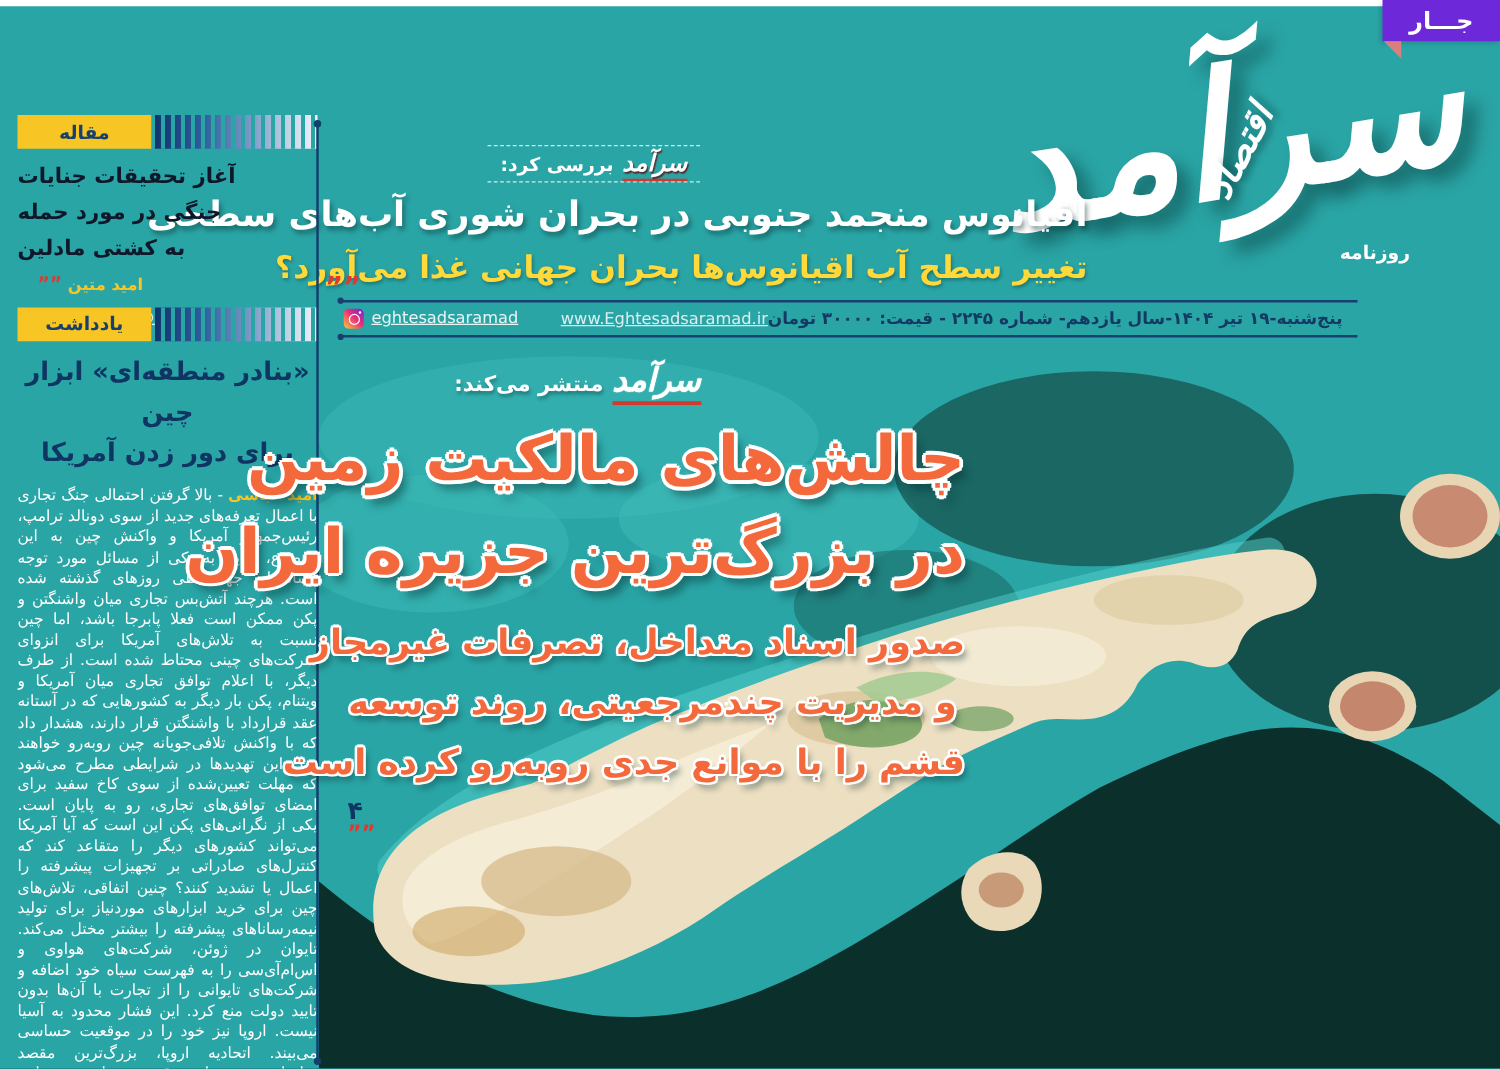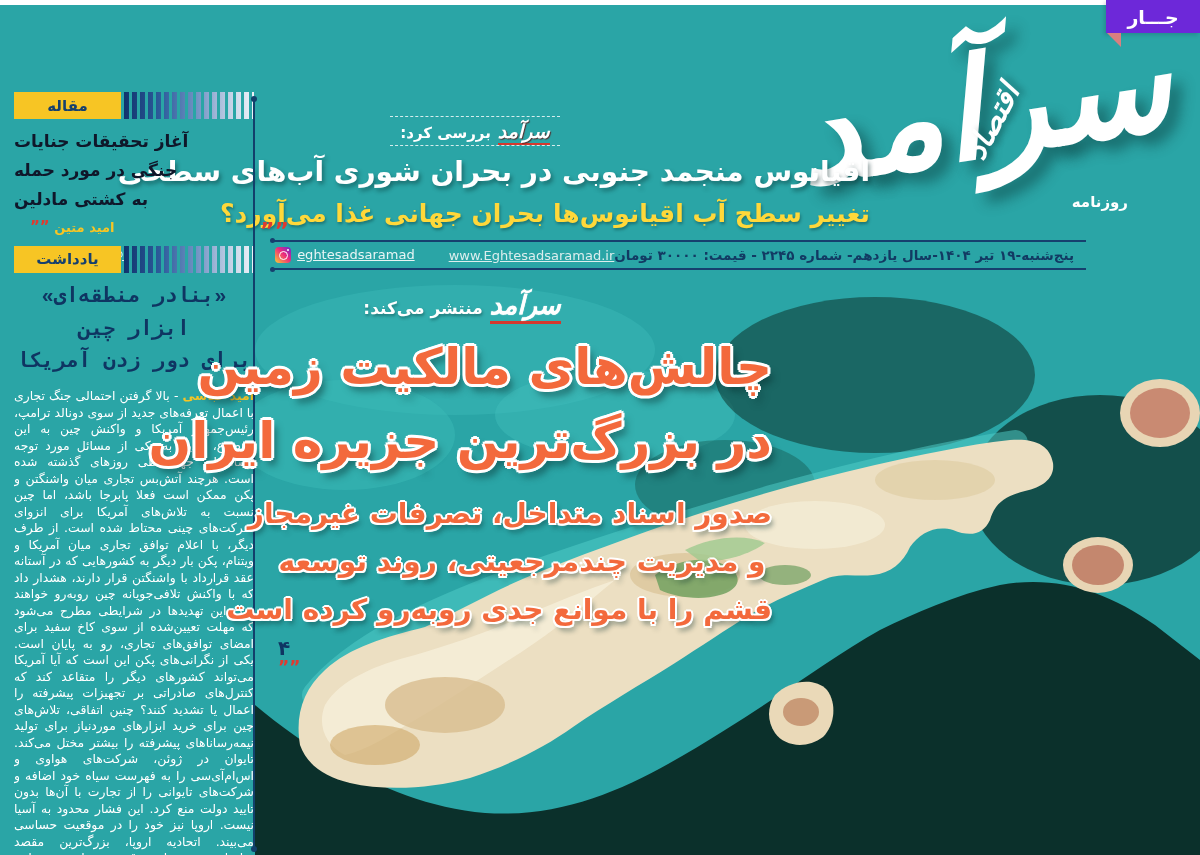--- a/index.html
+++ b/index.html
@@ -64,21 +64,21 @@
   .badge-row { display:flex; height:27px; direction:ltr; margin-bottom:8px; }
   .badge { width:107px; background:#f7c524; color:#16406e; font-weight:bold; font-size:15px;
     display:flex; align-items:center; justify-content:center; }
   .stripes { flex:1; margin-left:3px; position:relative;
     background:linear-gradient(90deg,#10336d,#2f5f9e 30%,#7d9cc9 60%,#cdd9ea 85%,#eef2f8); }
   .stripes::after { content:''; position:absolute; inset:0;
     background:repeating-linear-gradient(90deg,transparent 0 5px,#2aa5a6 5px 8px); }
   .sb-headline1 { color:#0f172a; font-size:17px; font-weight:bold; text-align:left; line-height:1.72; margin-top:2px; }
   .sb-byline { margin:3px 0 10px; padding-left:16px; text-align:left; font-size:13px; font-weight:bold; color:#f7c524; }
   .sb-byline .q { color:#e03a30; font-size:15px; }
-  .sb-headline2 { color:#0f3562; font-size:20.5px; font-weight:bold; text-align:center; line-height:1.6; margin:7px 0 9px;font-family:Liberation Mono, monospace; }
+  .sb-headline2 { color:#0f3562; font-size:20.5px; font-weight:bold; text-align:center; line-height:1.6; margin:7px 0 9px; }
   .sb-body { color:#ffffff; font-size:12.4px; line-height:16.5px; text-align:justify; height:484px; overflow:hidden; }
   .sb-author { color:#f7c524; font-weight:bold; }
 
   
   .island-art { position:absolute; top:275px; left:255px; width:945px; height:580px; z-index:1; }
 
   
   .lead-story { position:absolute; top:290px; right:428px; width:500px; text-align:center; z-index:20; }
   .lead-kicker { color:#fff; font-size:17px; font-weight:bold; }
   .lead-kicker .inner { display:inline-block; transform:translateX(-60px); text-shadow:1px 2px 3px rgba(5,40,40,.4); }

